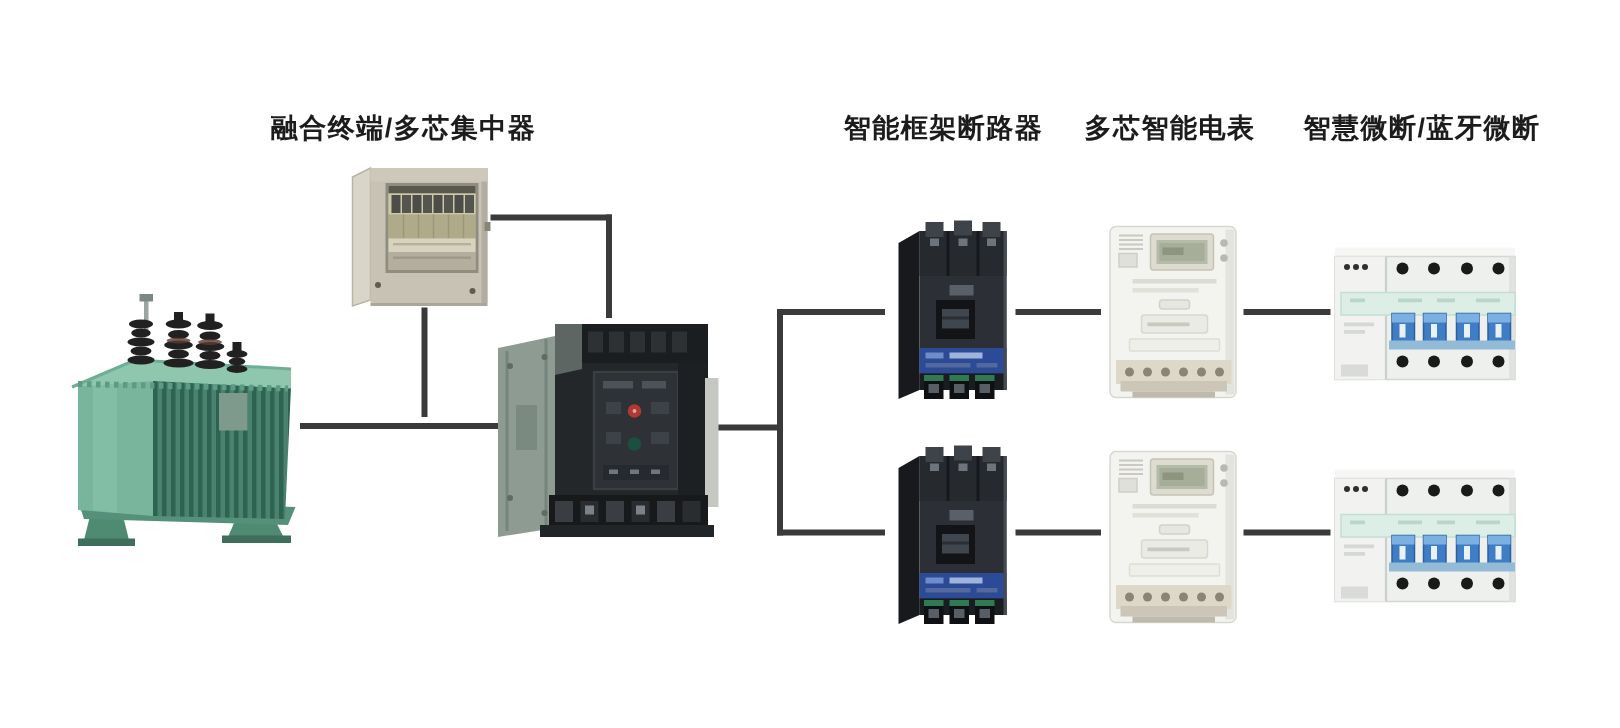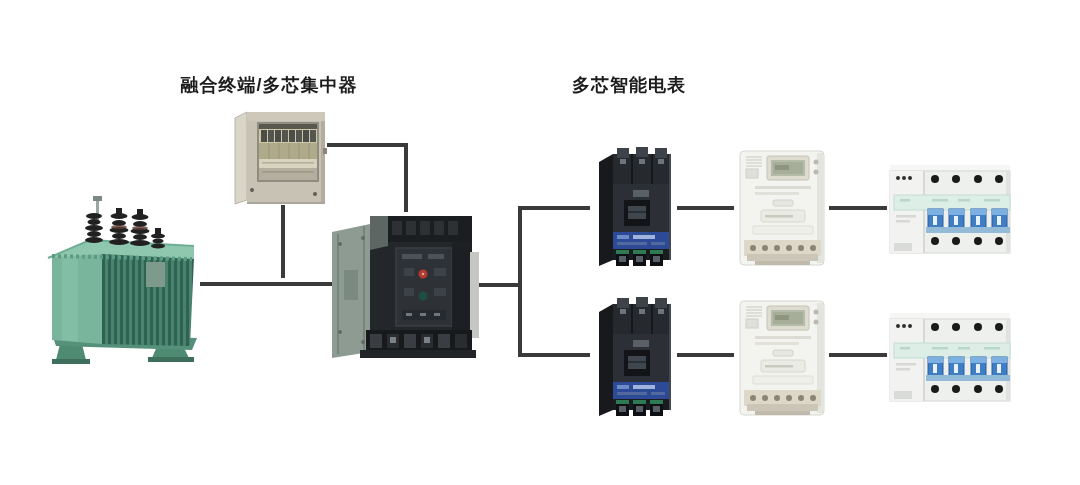--- a/index.html
+++ b/index.html
@@ -14,21 +14,23 @@
   .device{position:absolute;}
   .device svg{display:block;}
   .wire{position:absolute;background:#3a3a3a;}
 </style>
 </head>
 <body>
 
 <div id="canvas">
 
   <div class="dev-label" style="left:269px">融合终端/多芯集中器</div>
-  <div class="dev-label" style="left:629px">多芯智能电表</div>
+  <div class="dev-label" style="left:629px">智能框架断路器</div>
+  <div class="dev-label" style="left:780px">多芯智能电表</div>
+  <div class="dev-label" style="left:948px">智慧微断/蓝牙微断</div>
 
   <div class="wire" style="left:200px;top:282px;width:135px;height:4px"></div>
   <div class="wire" style="left:281px;top:205px;width:4px;height:73px"></div>
   <div class="wire" style="left:327px;top:143px;width:81px;height:4px"></div>
   <div class="wire" style="left:404px;top:143px;width:4px;height:69px"></div>
   <div class="wire" style="left:477px;top:283px;width:43px;height:4px"></div>
   <div class="wire" style="left:518px;top:206px;width:4px;height:151px"></div>
   <div class="wire" style="left:518px;top:206px;width:72px;height:4px"></div>
   <div class="wire" style="left:518px;top:353px;width:72px;height:4px"></div>
   <div class="wire" style="left:677px;top:206px;width:57px;height:4px"></div>

